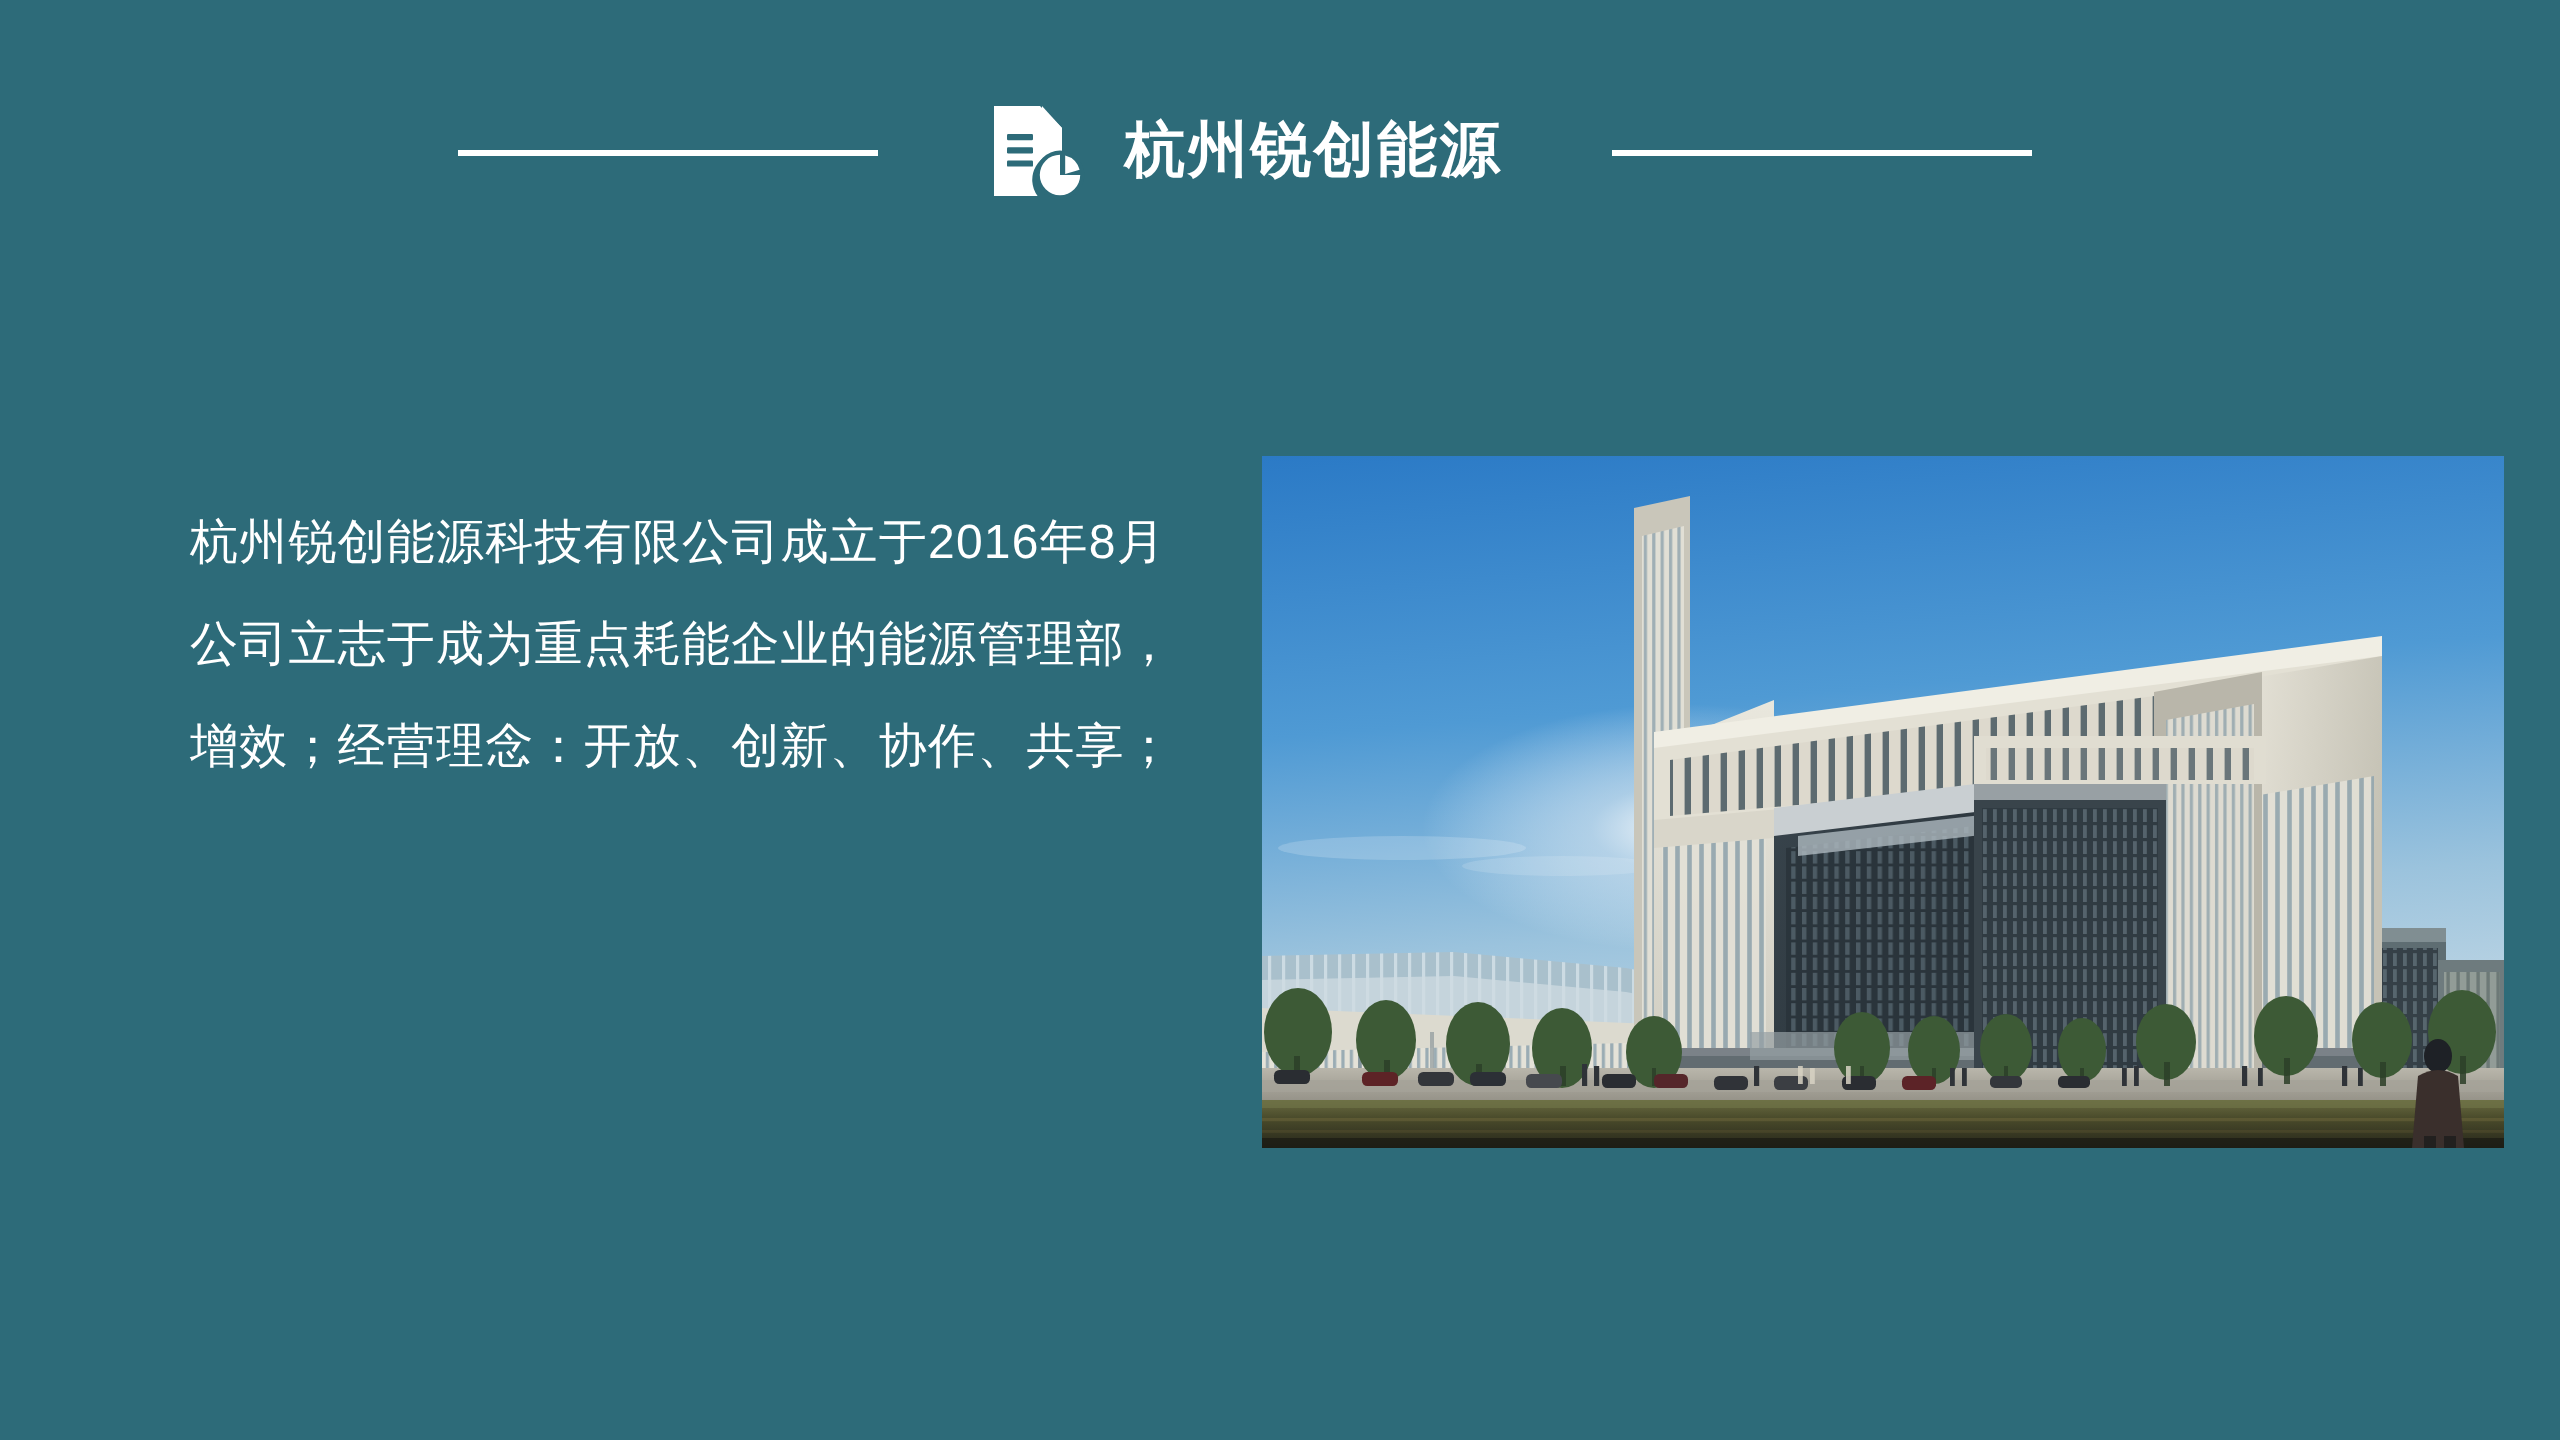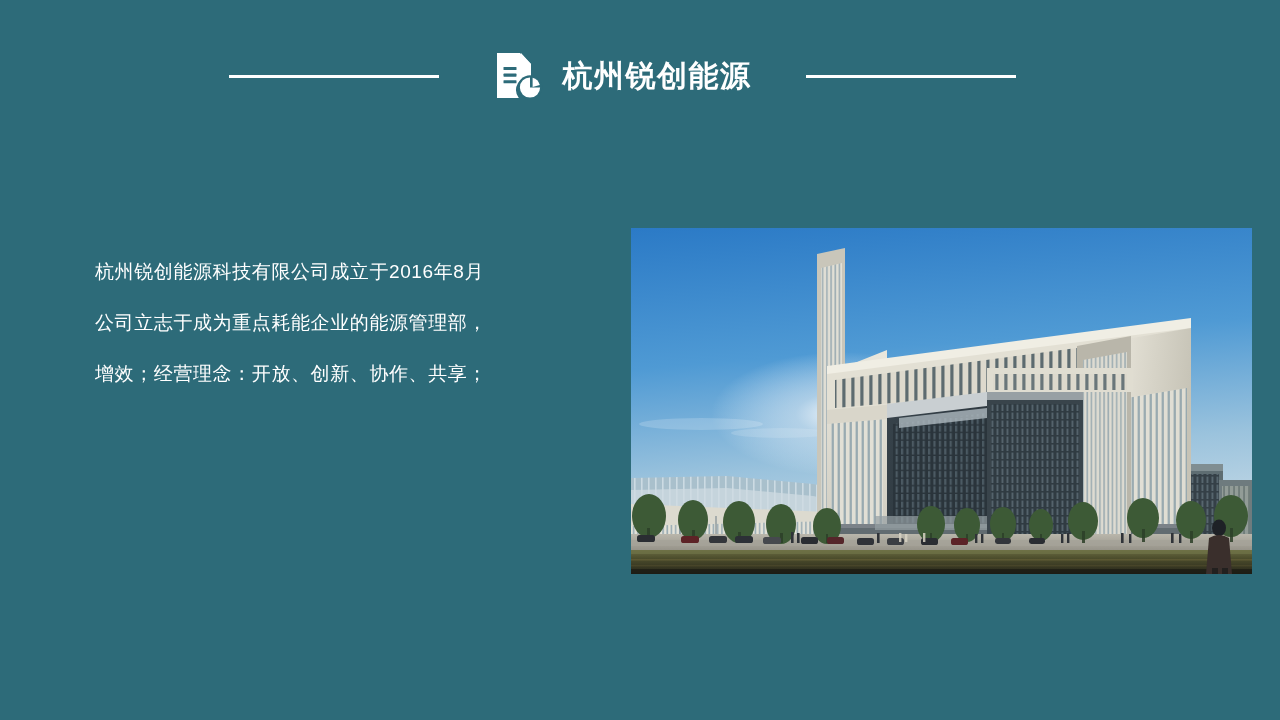--- a/index.html
+++ b/index.html
@@ -66,21 +66,21 @@
 
   
   #body-copy {
     position: absolute;
     left: 95px;
     top: 246px;
     width: 500px;
   }
   .copy-line {
     color: #ffffff;
-    font-size: 19px;
+    font-size: 24px;
     line-height: 51px;
     letter-spacing: 0.6px;
     white-space: nowrap;
   }
 
   
   #photo {
     position: absolute;
     left: 631px;
     top: 228px;

